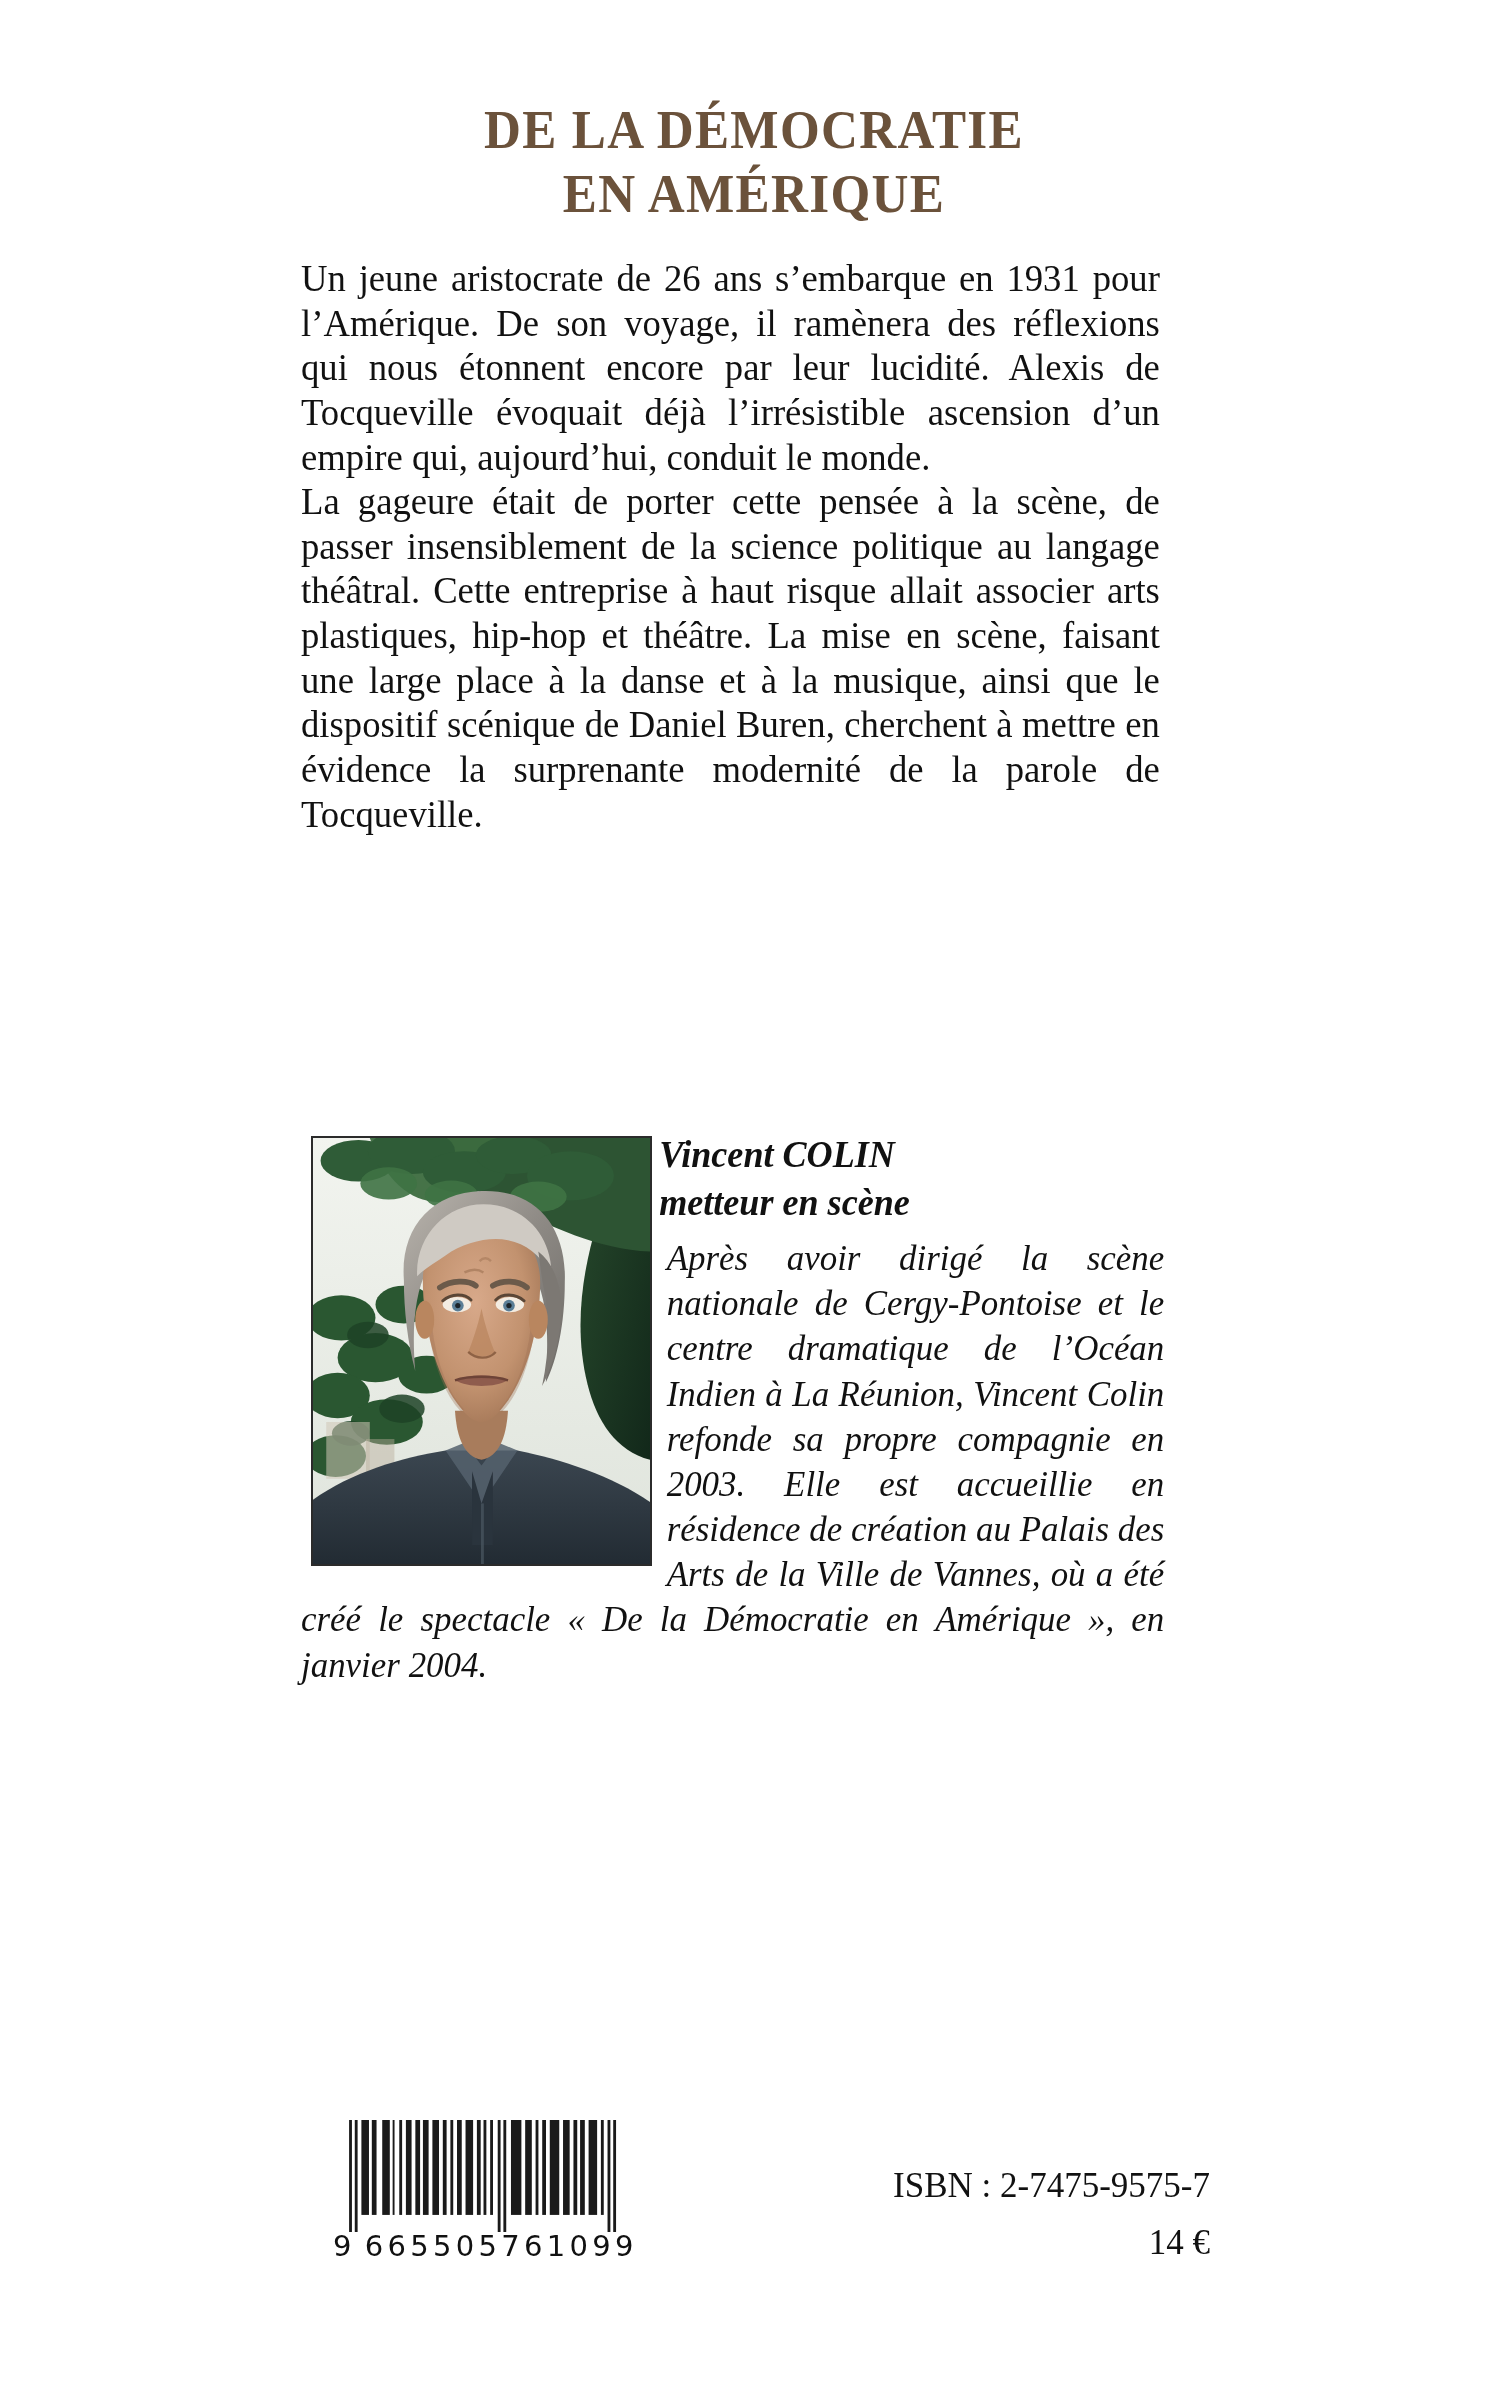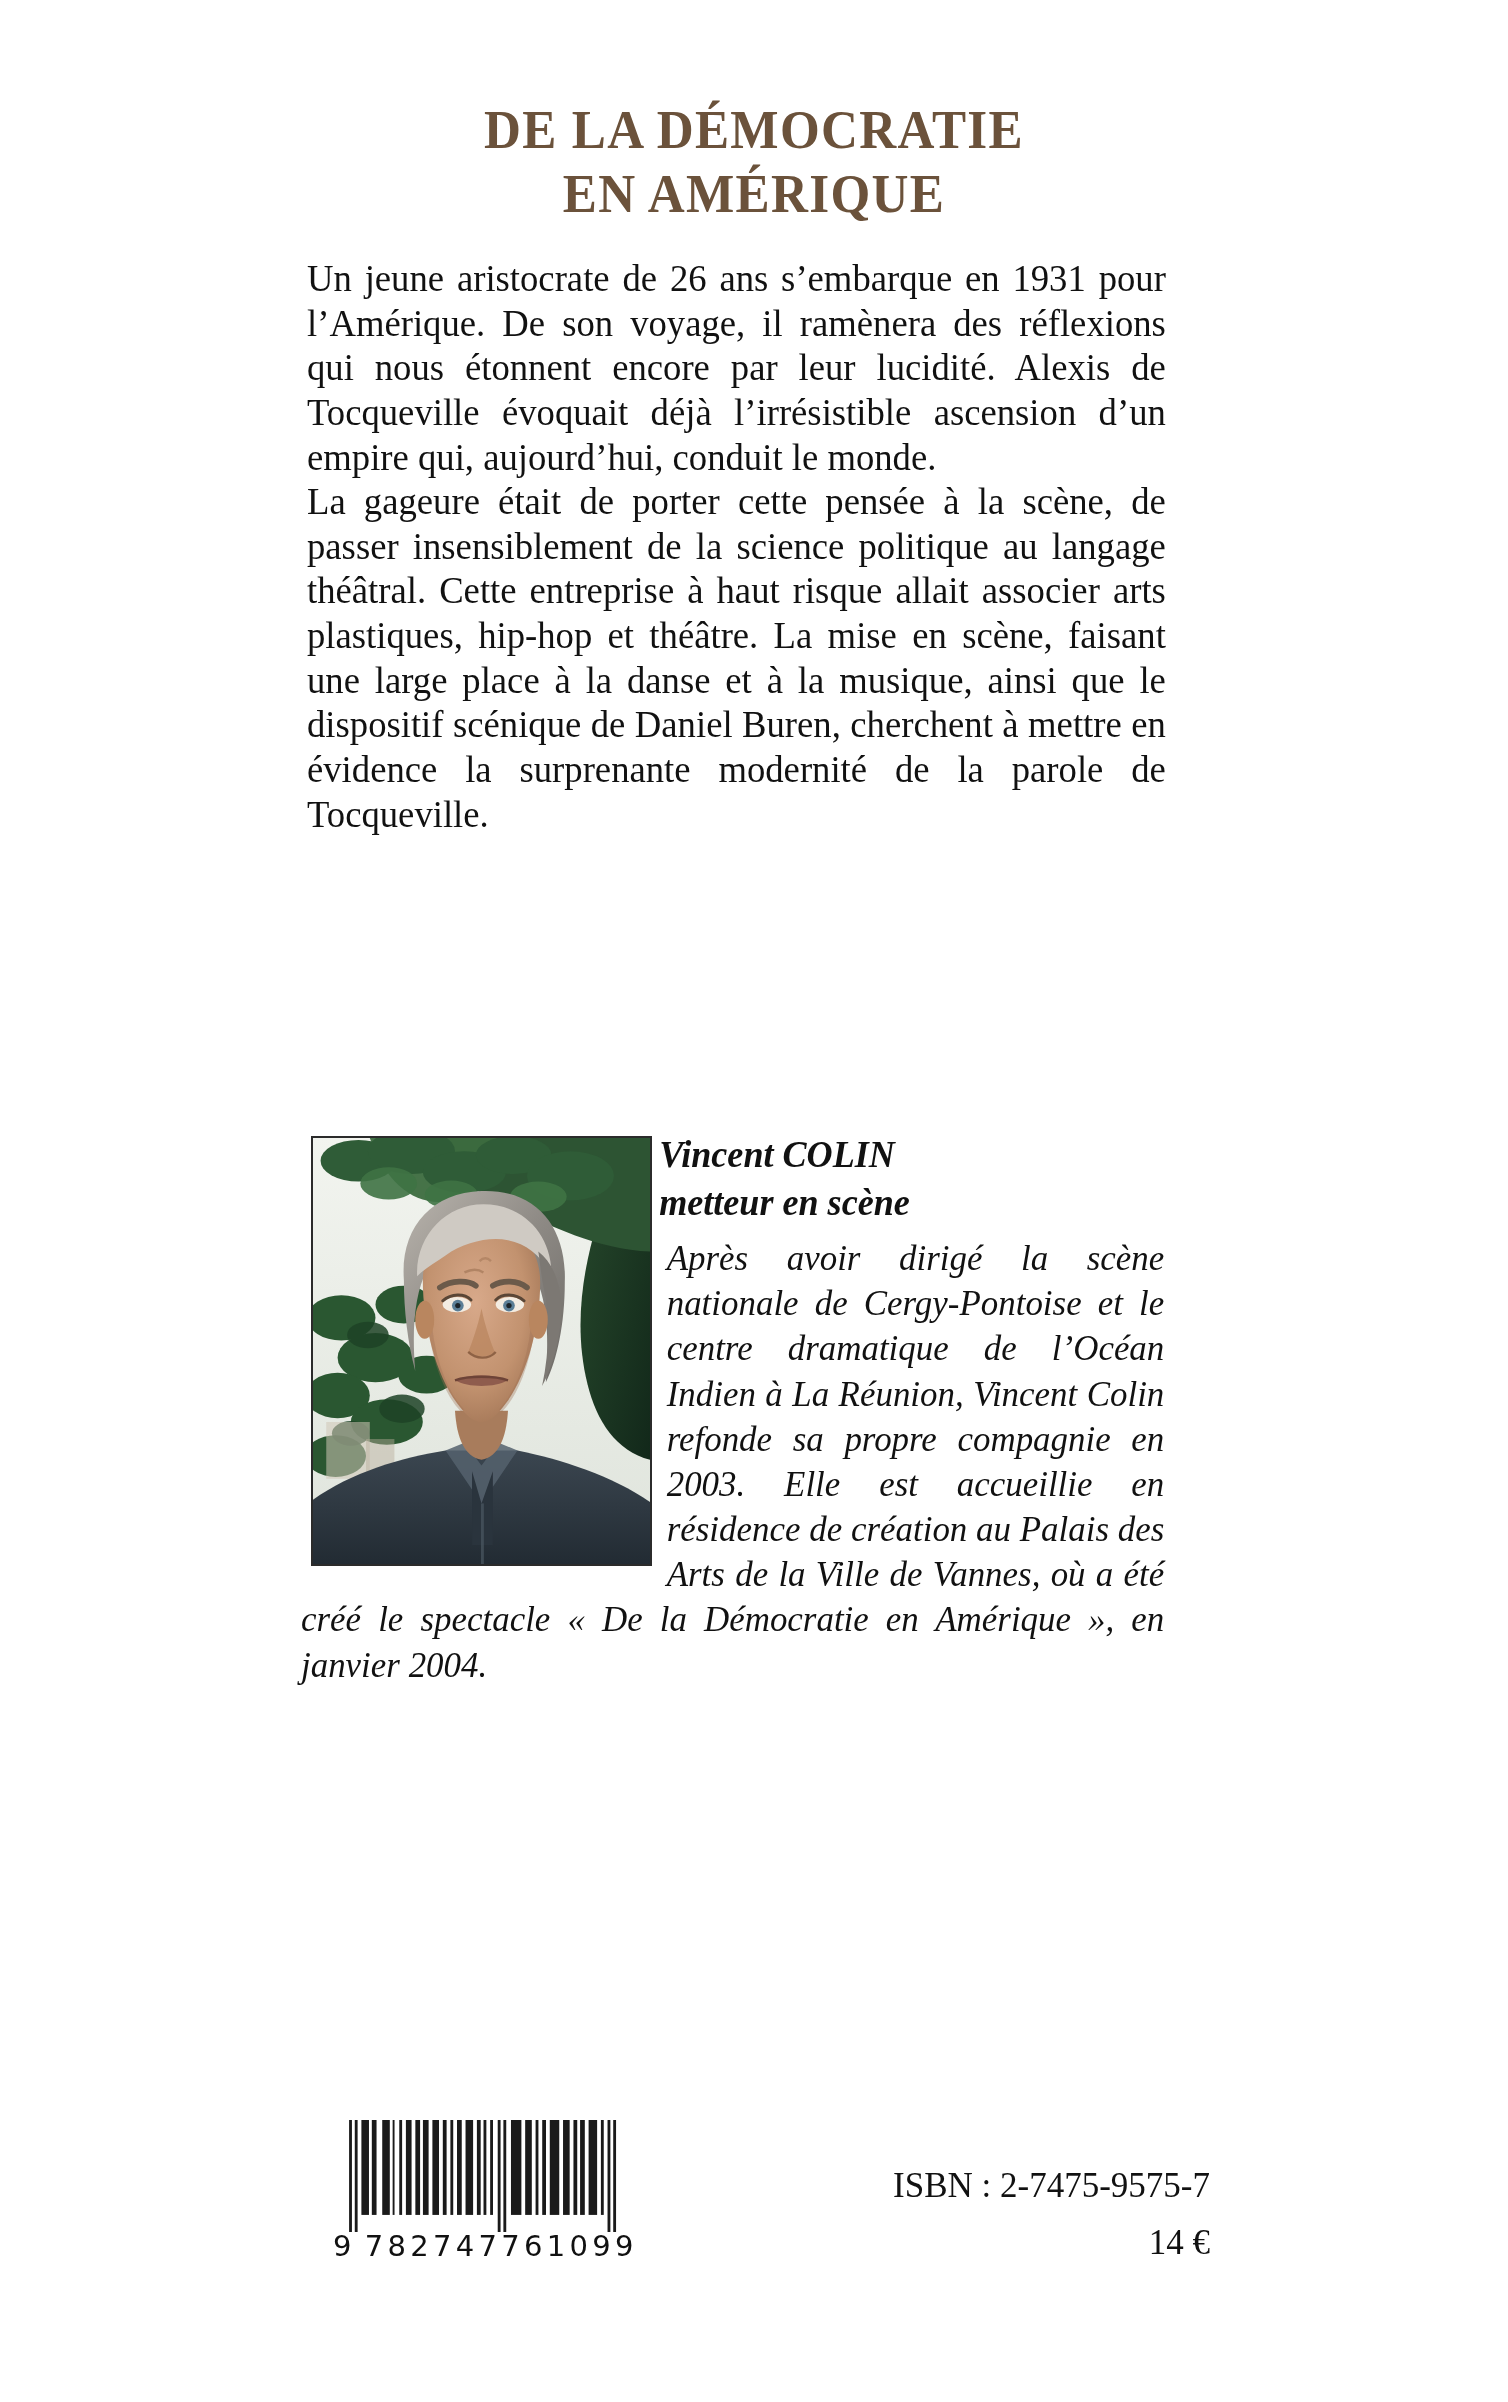--- a/index.html
+++ b/index.html
@@ -46,21 +46,20 @@
   .blurb {
     position: absolute;
     left: 301px;
     top: 256px;
     width: 890px;
     color: #111111;
     font-size: 38px;
     line-height: 1.175;
     text-align: justify;
     text-justify: inter-word;
-    margin-left: 6px;
   }
   .blurb p {
     margin: 0;
     transform: scaleX(0.965);
     transform-origin: left center;
   }
   .blurb p + p { margin-top: 0px; }
 
   
   .author-section {
@@ -333,21 +332,21 @@
           <rect x="254" y="0" width="4" height="100"></rect>
           <rect x="261" y="0" width="5" height="100"></rect>
           <rect x="270" y="0" width="9" height="100"></rect>
           <rect x="283" y="0" width="3" height="100"></rect>
 
           <rect x="290" y="0" width="3" height="118"></rect>
           <rect x="296" y="0" width="3" height="118"></rect>
         </g>
       </svg>
       <div class="barcode-digits">
-        <span class="lead">9</span><span class="grp">782747</span><span class="grp">761099</span>
+        <span class="lead">9</span><span class="grp">665505</span><span class="grp">761099</span>
       </div>
     </div>
 
     <div class="isbn-wrap">
       <div class="isbn-text">ISBN : 2-7475-9575-7</div>
       <div class="price-text">14 €</div>
     </div>
 
   </div>
 

